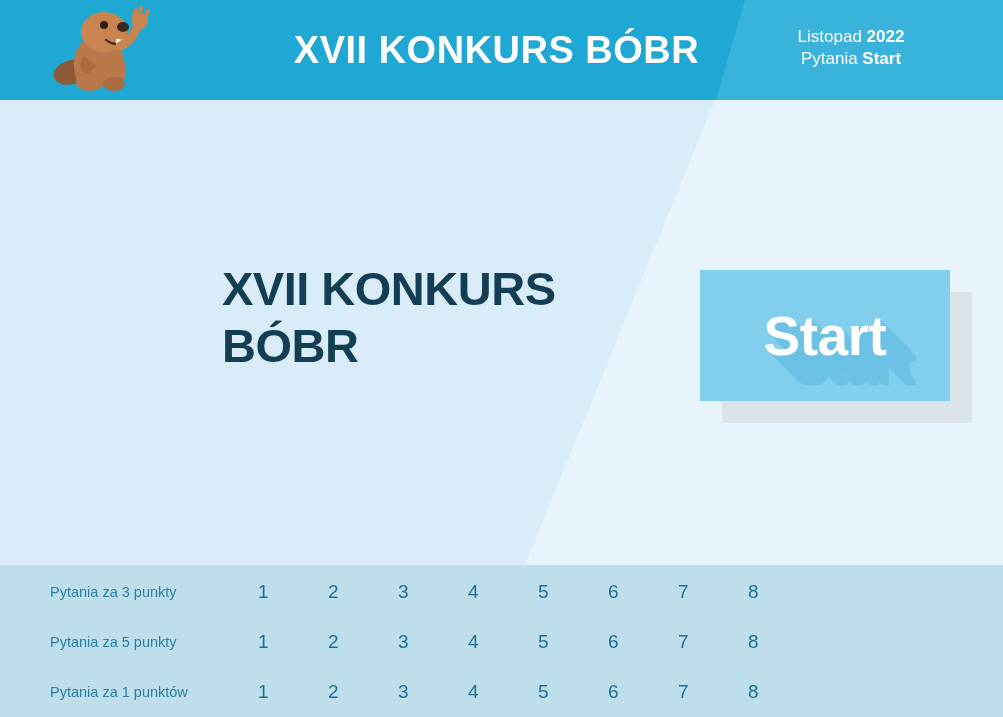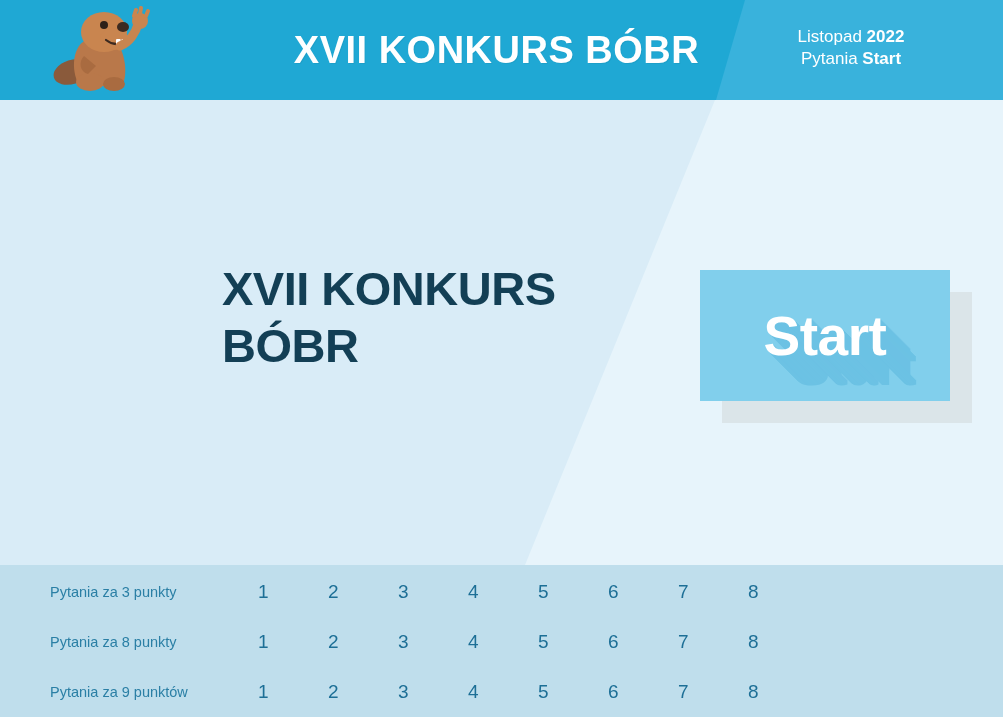--- a/index.html
+++ b/index.html
@@ -191,35 +191,35 @@
         <span class="nav-num">3</span>
         <span class="nav-num">4</span>
         <span class="nav-num">5</span>
         <span class="nav-num">6</span>
         <span class="nav-num">7</span>
         <span class="nav-num">8</span>
       </div>
     </div>
 
     <div class="nav-row r1">
-      <div class="nav-label">Pytania za 8 punkty</div>
+      <div class="nav-label">Pytania za 5 punkty</div>
       <div class="nav-nums">
         <span class="nav-num">1</span>
         <span class="nav-num">2</span>
         <span class="nav-num">3</span>
         <span class="nav-num">4</span>
         <span class="nav-num">5</span>
         <span class="nav-num">6</span>
         <span class="nav-num">7</span>
         <span class="nav-num">8</span>
       </div>
     </div>
 
     <div class="nav-row r2">
-      <div class="nav-label">Pytania za 9 punktów</div>
+      <div class="nav-label">Pytania za 1 punktów</div>
       <div class="nav-nums">
         <span class="nav-num">1</span>
         <span class="nav-num">2</span>
         <span class="nav-num">3</span>
         <span class="nav-num">4</span>
         <span class="nav-num">5</span>
         <span class="nav-num">6</span>
         <span class="nav-num">7</span>
         <span class="nav-num">8</span>
       </div>

